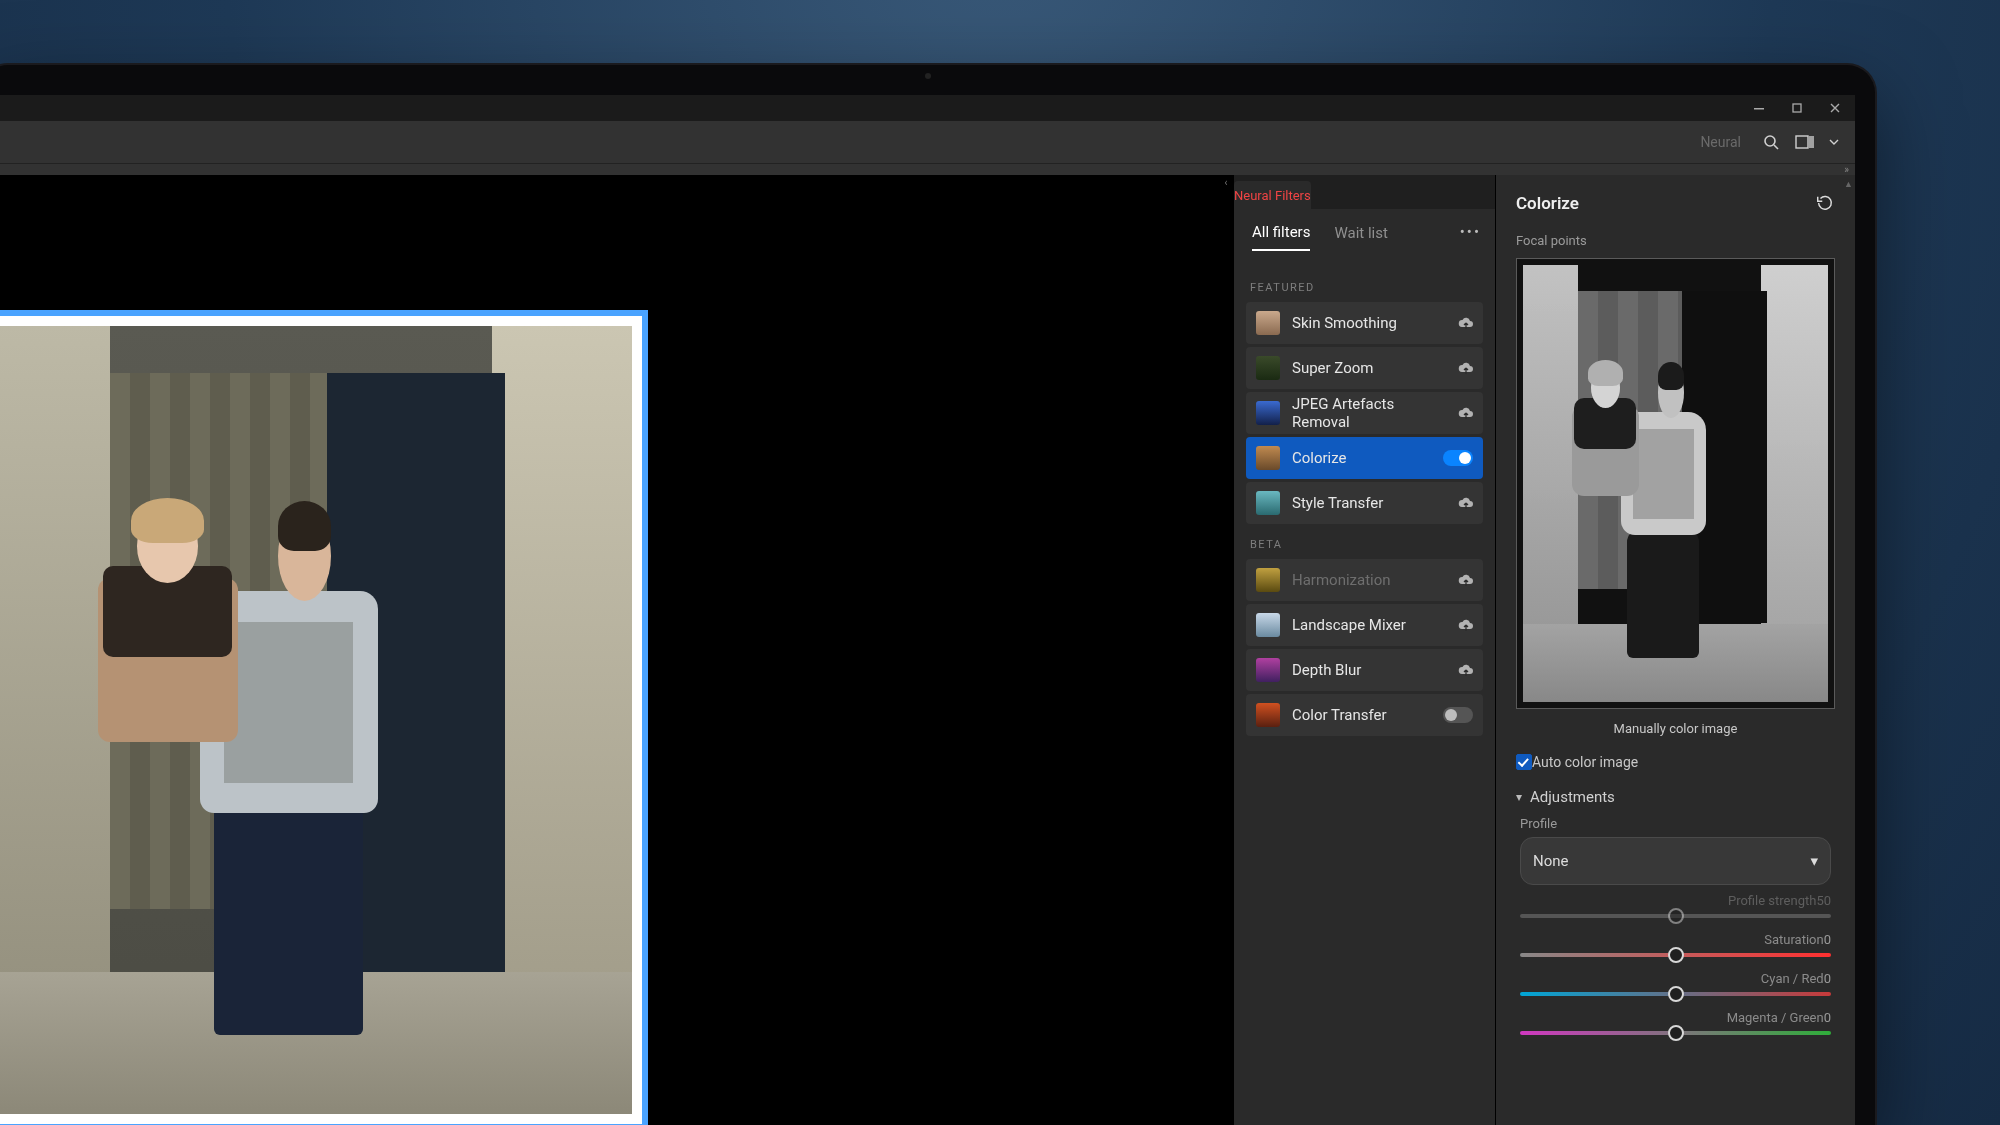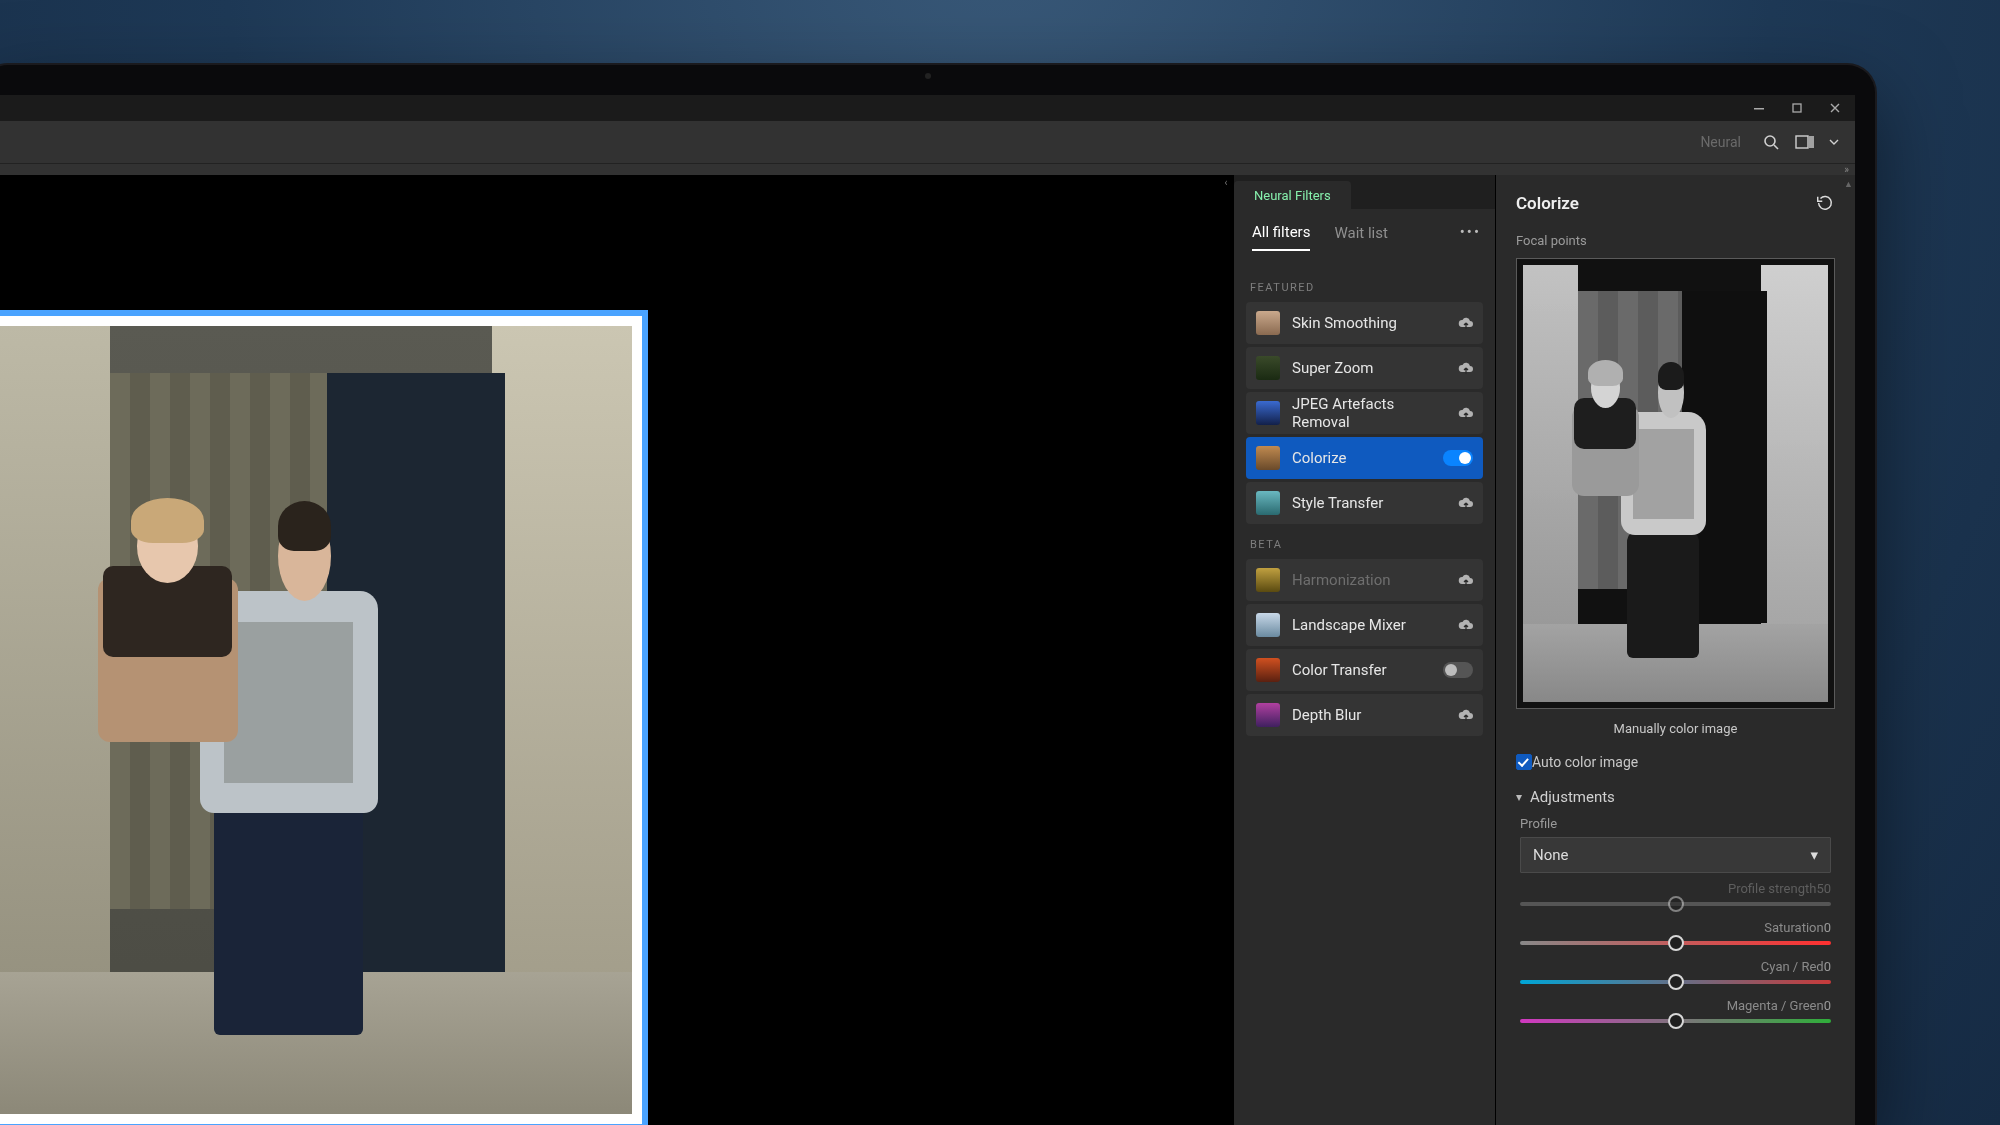--- a/index.html
+++ b/index.html
@@ -36,21 +36,21 @@
 .child{position:absolute;left:16%;top:24%;width:22%;height:36%;}
 .child .body{position:absolute;left:0;top:22%;width:100%;height:58%;background:#b59273;border-radius:12px;}
 .child .top{position:absolute;left:4%;top:18%;width:92%;height:32%;background:#2e2620;border-radius:10px;}
 .child .head{position:absolute;left:28%;top:-2%;width:44%;height:26%;background:#e7c7ad;border-radius:50%;}
 .child .hair{position:absolute;left:24%;top:-6%;width:52%;height:16%;background:#c9a878;border-radius:50% 50% 30% 30%;}
 
 .collapse-caret{position:absolute;top:2px;right:0;width:14px;color:#777;font-size:10px;text-align:center;cursor:pointer;}
 
 .panel-filters{width:262px;background:#2a2a2a;display:flex;flex-direction:column;border-left:1px solid #000;}
 .panel-tab{height:34px;background:#1f1f1f;display:flex;align-items:flex-end;}
-.panel-tab-lbl{background:#2a2a2a;color:#86efac;font-size:13px;padding:7px 20px 6px;border-radius:4px 4px 0 0;}
+.panel-tab-lbl{background:#2a2a2a;color:#ef4444;font-size:13px;padding:7px 0 6px;border-radius:4px 4px 0 0;}
 .panel-head{display:flex;align-items:center;gap:24px;padding:14px 18px 6px;color:#d6d6d6;font-size:15px;position:relative;}
 .panel-head .tab{cursor:pointer;padding-bottom:8px;color:#8f8f8f;}
 .panel-head .tab.active{color:#fff;border-bottom:2px solid #fff;}
 .panel-head .dots{position:absolute;right:14px;top:14px;color:#bbb;letter-spacing:2px;cursor:pointer;}
 
 .flist{padding:10px 12px 20px;overflow:auto;}
 .section-label{color:#7e7e7e;font-size:11px;letter-spacing:1.5px;margin:14px 4px 8px;}
 .filter-row{display:flex;align-items:center;height:42px;padding:0 10px;border-radius:4px;background:#343434;margin-bottom:3px;cursor:pointer;gap:12px;}
 .filter-row.active{background:#0f5abf;}
 .filter-row.dim .fname{color:#6e6e6e;}
@@ -82,21 +82,21 @@
 
 .check-row{display:flex;align-items:flex-start;gap:0;color:#c8c8c8;font-size:14px;margin:0 10px 18px;cursor:pointer;}
 .checkbox{width:16px;height:16px;border:1px solid #888;border-radius:2px;display:flex;align-items:center;justify-content:center;background:#3a3a3a;}
 .checkbox.checked{background:#0f5abf;border-color:#0f5abf;}
 .checkbox.checked::after{content:"";width:8px;height:4px;border:2px solid #fff;border-top:none;border-right:none;transform:rotate(-48deg) translateY(-1px);}
 
 .accordion{display:flex;align-items:center;gap:8px;color:#d0d0d0;font-size:15px;margin:6px 10px 10px;cursor:pointer;}
 .accordion .chev{display:inline-block;transform:rotate(0);font-size:12px;color:#bbb;}
 
 .field-label{color:#9a9a9a;font-size:13px;margin:10px 14px 6px;}
-.select{margin:0 14px 8px;height:36px;background:#383838;border:1px solid #4a4a4a;border-radius:1px;display:flex;align-items:center;justify-content:space-between;padding:0 12px;color:#dcdcdc;font-size:15px;cursor:pointer;}
+.select{margin:0 14px 8px;height:48px;background:#383838;border:1px solid #4a4a4a;border-radius:13px;display:flex;align-items:center;justify-content:space-between;padding:0 12px;color:#dcdcdc;font-size:15px;cursor:pointer;}
 
 .slider-row{margin:4px 14px 0;}
 .slider-top{display:flex;justify-content:flex-end;color:#8b8b8b;font-size:13px;margin-bottom:6px;}
 .slider-top .val{color:#9a9a9a;}
 .slider-top.dim,.slider-top.dim .val{color:#5e5e5e;}
 .track{height:4px;border-radius:2px;position:relative;margin-bottom:14px;}
 .track.plain{background:#555;}
 .track.sat{background:linear-gradient(90deg,#888,#ff3030);}
 .track.cr{background:linear-gradient(90deg,#00a5d6,#c83a3a);}
 .track.mg{background:linear-gradient(90deg,#d038c0,#2fae3a);}
@@ -255,33 +255,33 @@
                 <span class="thumb" style="background: linear-gradient(rgb(200, 216, 232), rgb(106, 138, 160));"></span>
                 <span class="fname">Landscape Mixer</span>
                 <span class="cloud">
                   <svg width="18" height="14" viewBox="0 0 18 14">
                     <path d="M5 11h8a3 3 0 0 0 0-6 4 4 0 0 0-7.5-1A3 3 0 0 0 5 11z" fill="currentColor"></path>
                     <path d="M9 13 V7 M9 7 L7 9 M9 7 L11 9" stroke="#2a2a2a" stroke-width="1.3" fill="none"></path>
                   </svg>
                 </span>
               </div>
               <div class="filter-row">
+                <span class="thumb" style="background: linear-gradient(rgb(176, 64, 160), rgb(64, 32, 96));"></span>
+                <span class="fname">Depth Blur</span>
+                <span class="cloud">
+                  <svg width="18" height="14" viewBox="0 0 18 14">
+                    <path d="M5 11h8a3 3 0 0 0 0-6 4 4 0 0 0-7.5-1A3 3 0 0 0 5 11z" fill="currentColor"></path>
+                    <path d="M9 13 V7 M9 7 L7 9 M9 7 L11 9" stroke="#2a2a2a" stroke-width="1.3" fill="none"></path>
+                  </svg>
+                </span>
+              </div>
+              <div class="filter-row">
                 <span class="thumb" style="background: linear-gradient(rgb(208, 80, 32), rgb(90, 32, 16));"></span>
                 <span class="fname">Color Transfer</span>
                 <span class="toggle"></span>
-              </div>
-              <div class="filter-row">
-                <span class="thumb" style="background: linear-gradient(rgb(176, 64, 160), rgb(64, 32, 96));"></span>
-                <span class="fname">Depth Blur</span>
-                <span class="cloud">
-                  <svg width="18" height="14" viewBox="0 0 18 14">
-                    <path d="M5 11h8a3 3 0 0 0 0-6 4 4 0 0 0-7.5-1A3 3 0 0 0 5 11z" fill="currentColor"></path>
-                    <path d="M9 13 V7 M9 7 L7 9 M9 7 L11 9" stroke="#2a2a2a" stroke-width="1.3" fill="none"></path>
-                  </svg>
-                </span>
               </div>
             </div>
         </div>
       </div>
 
       <div class="panel-props">
         <div class="scrollhint">▲</div>
         <div class="props-head">
           <h3>Colorize</h3>
           <span class="reset-ico">

